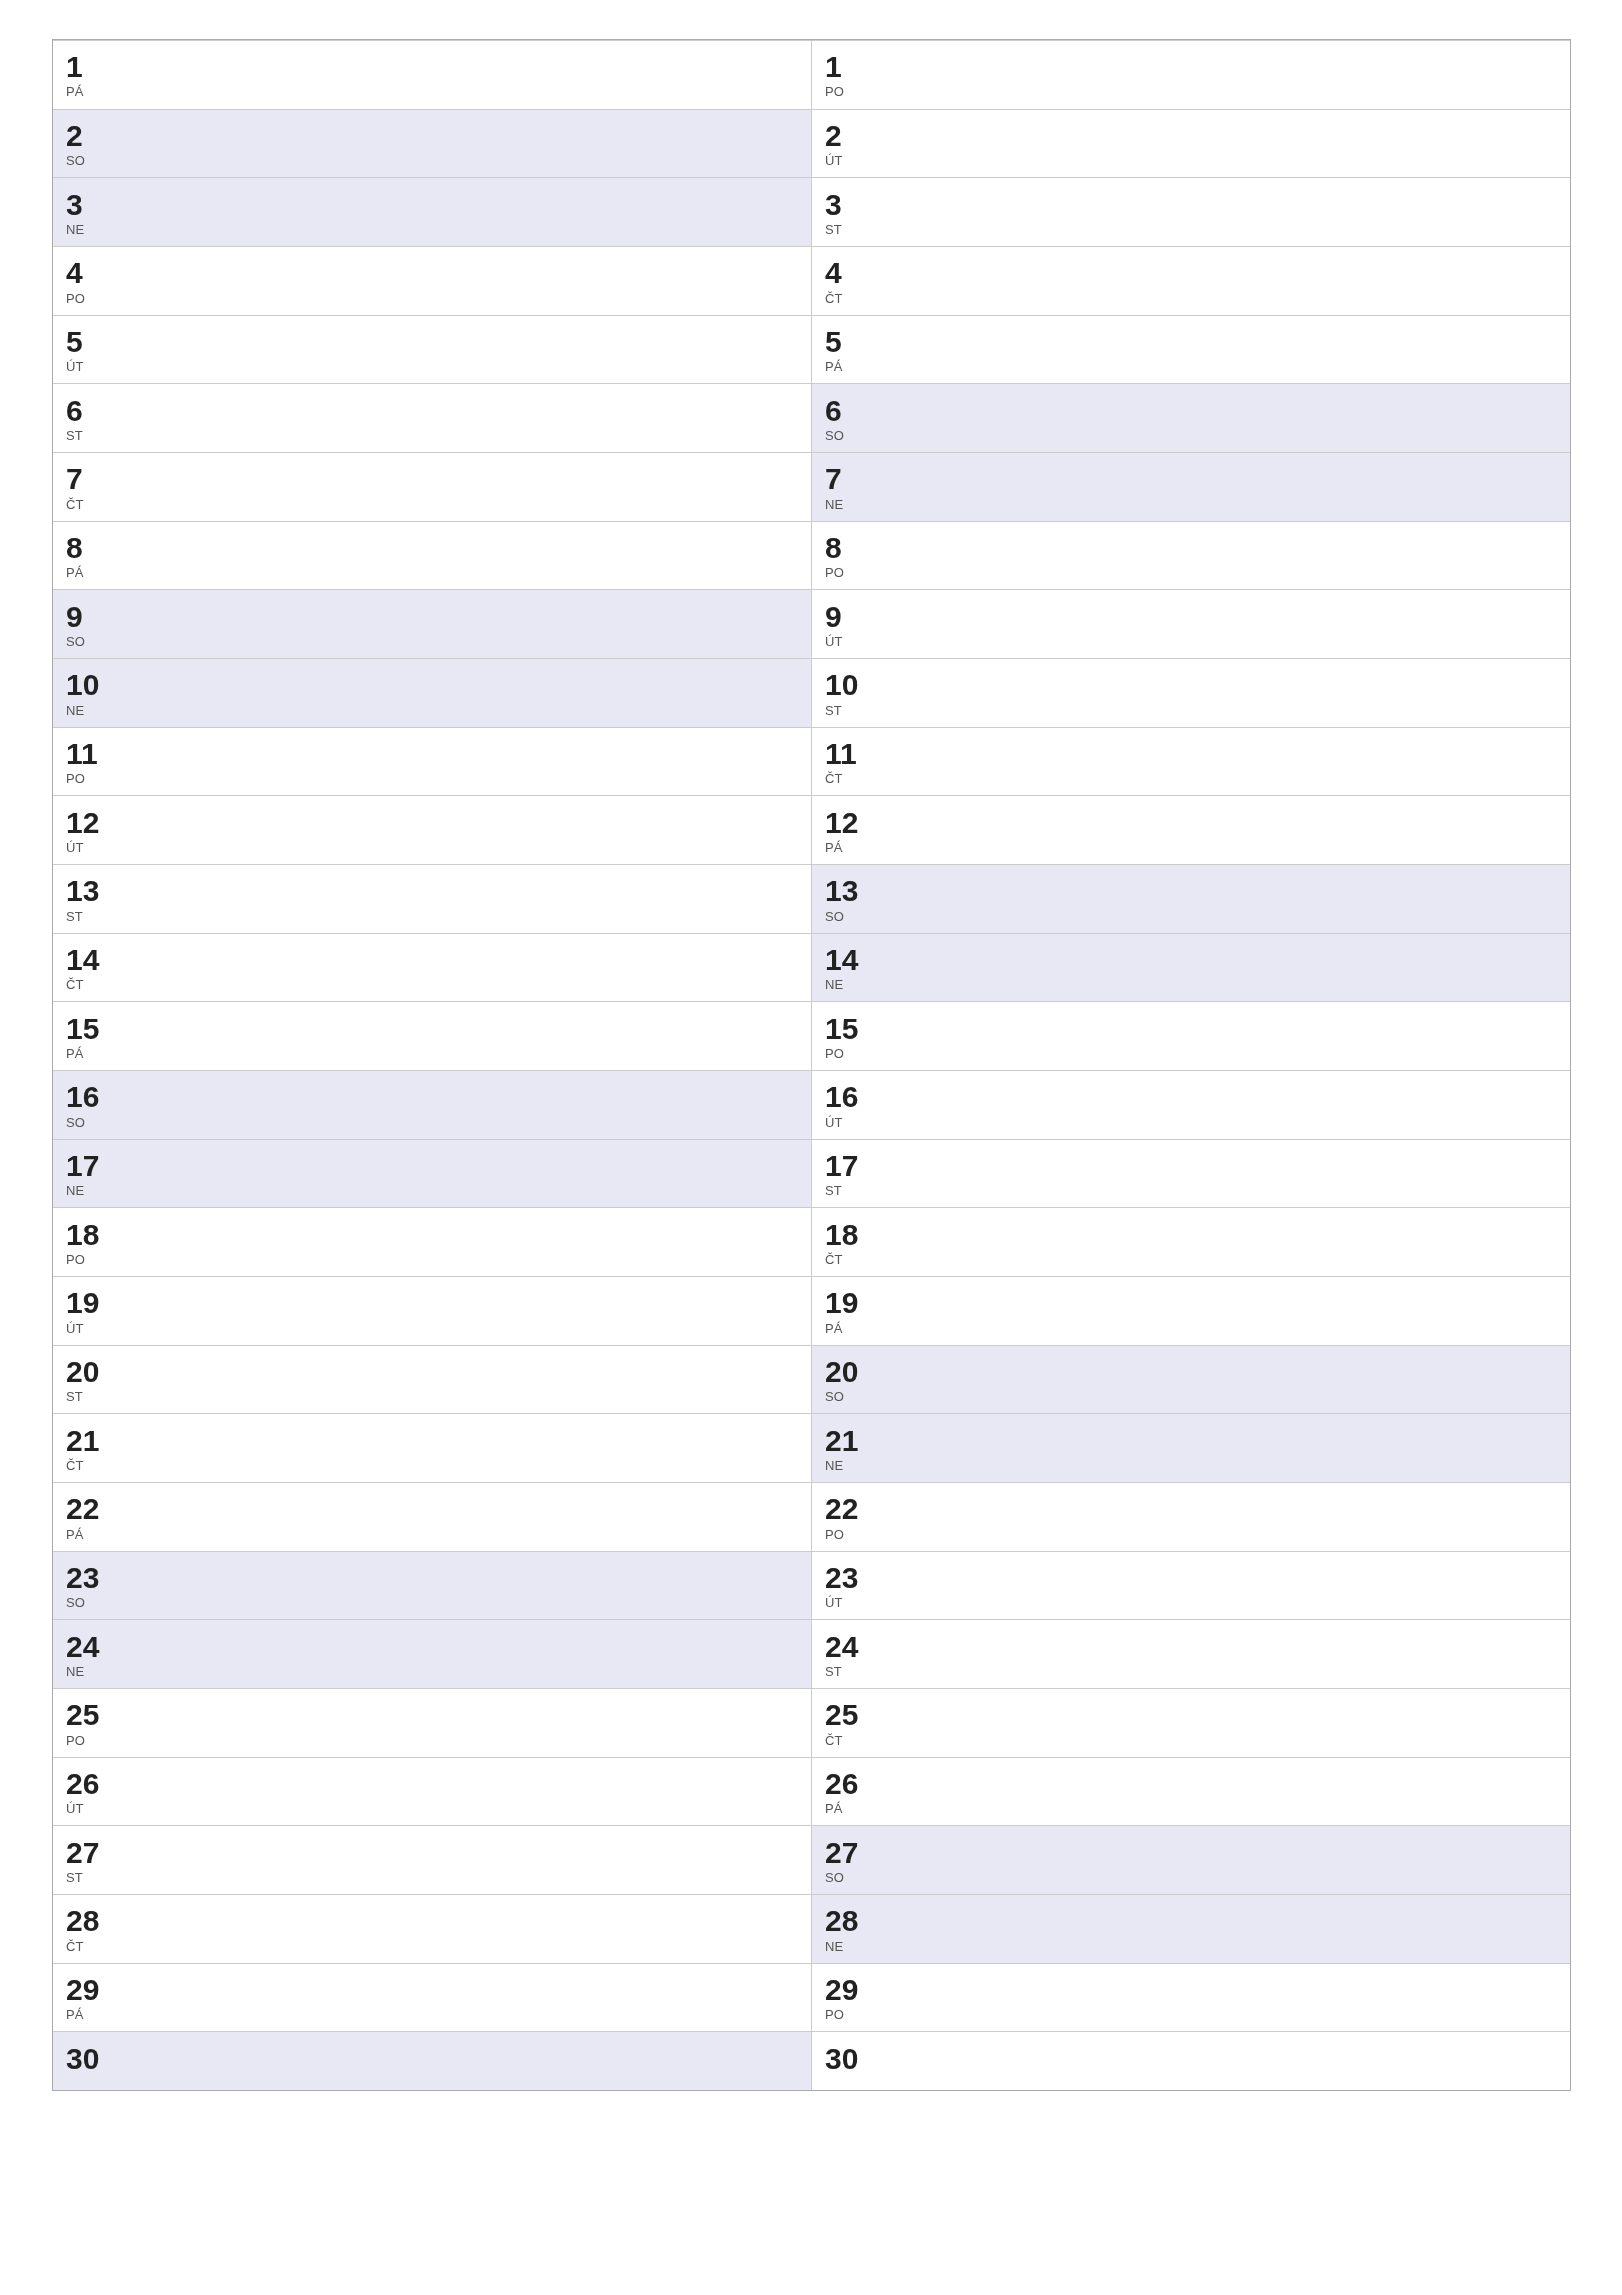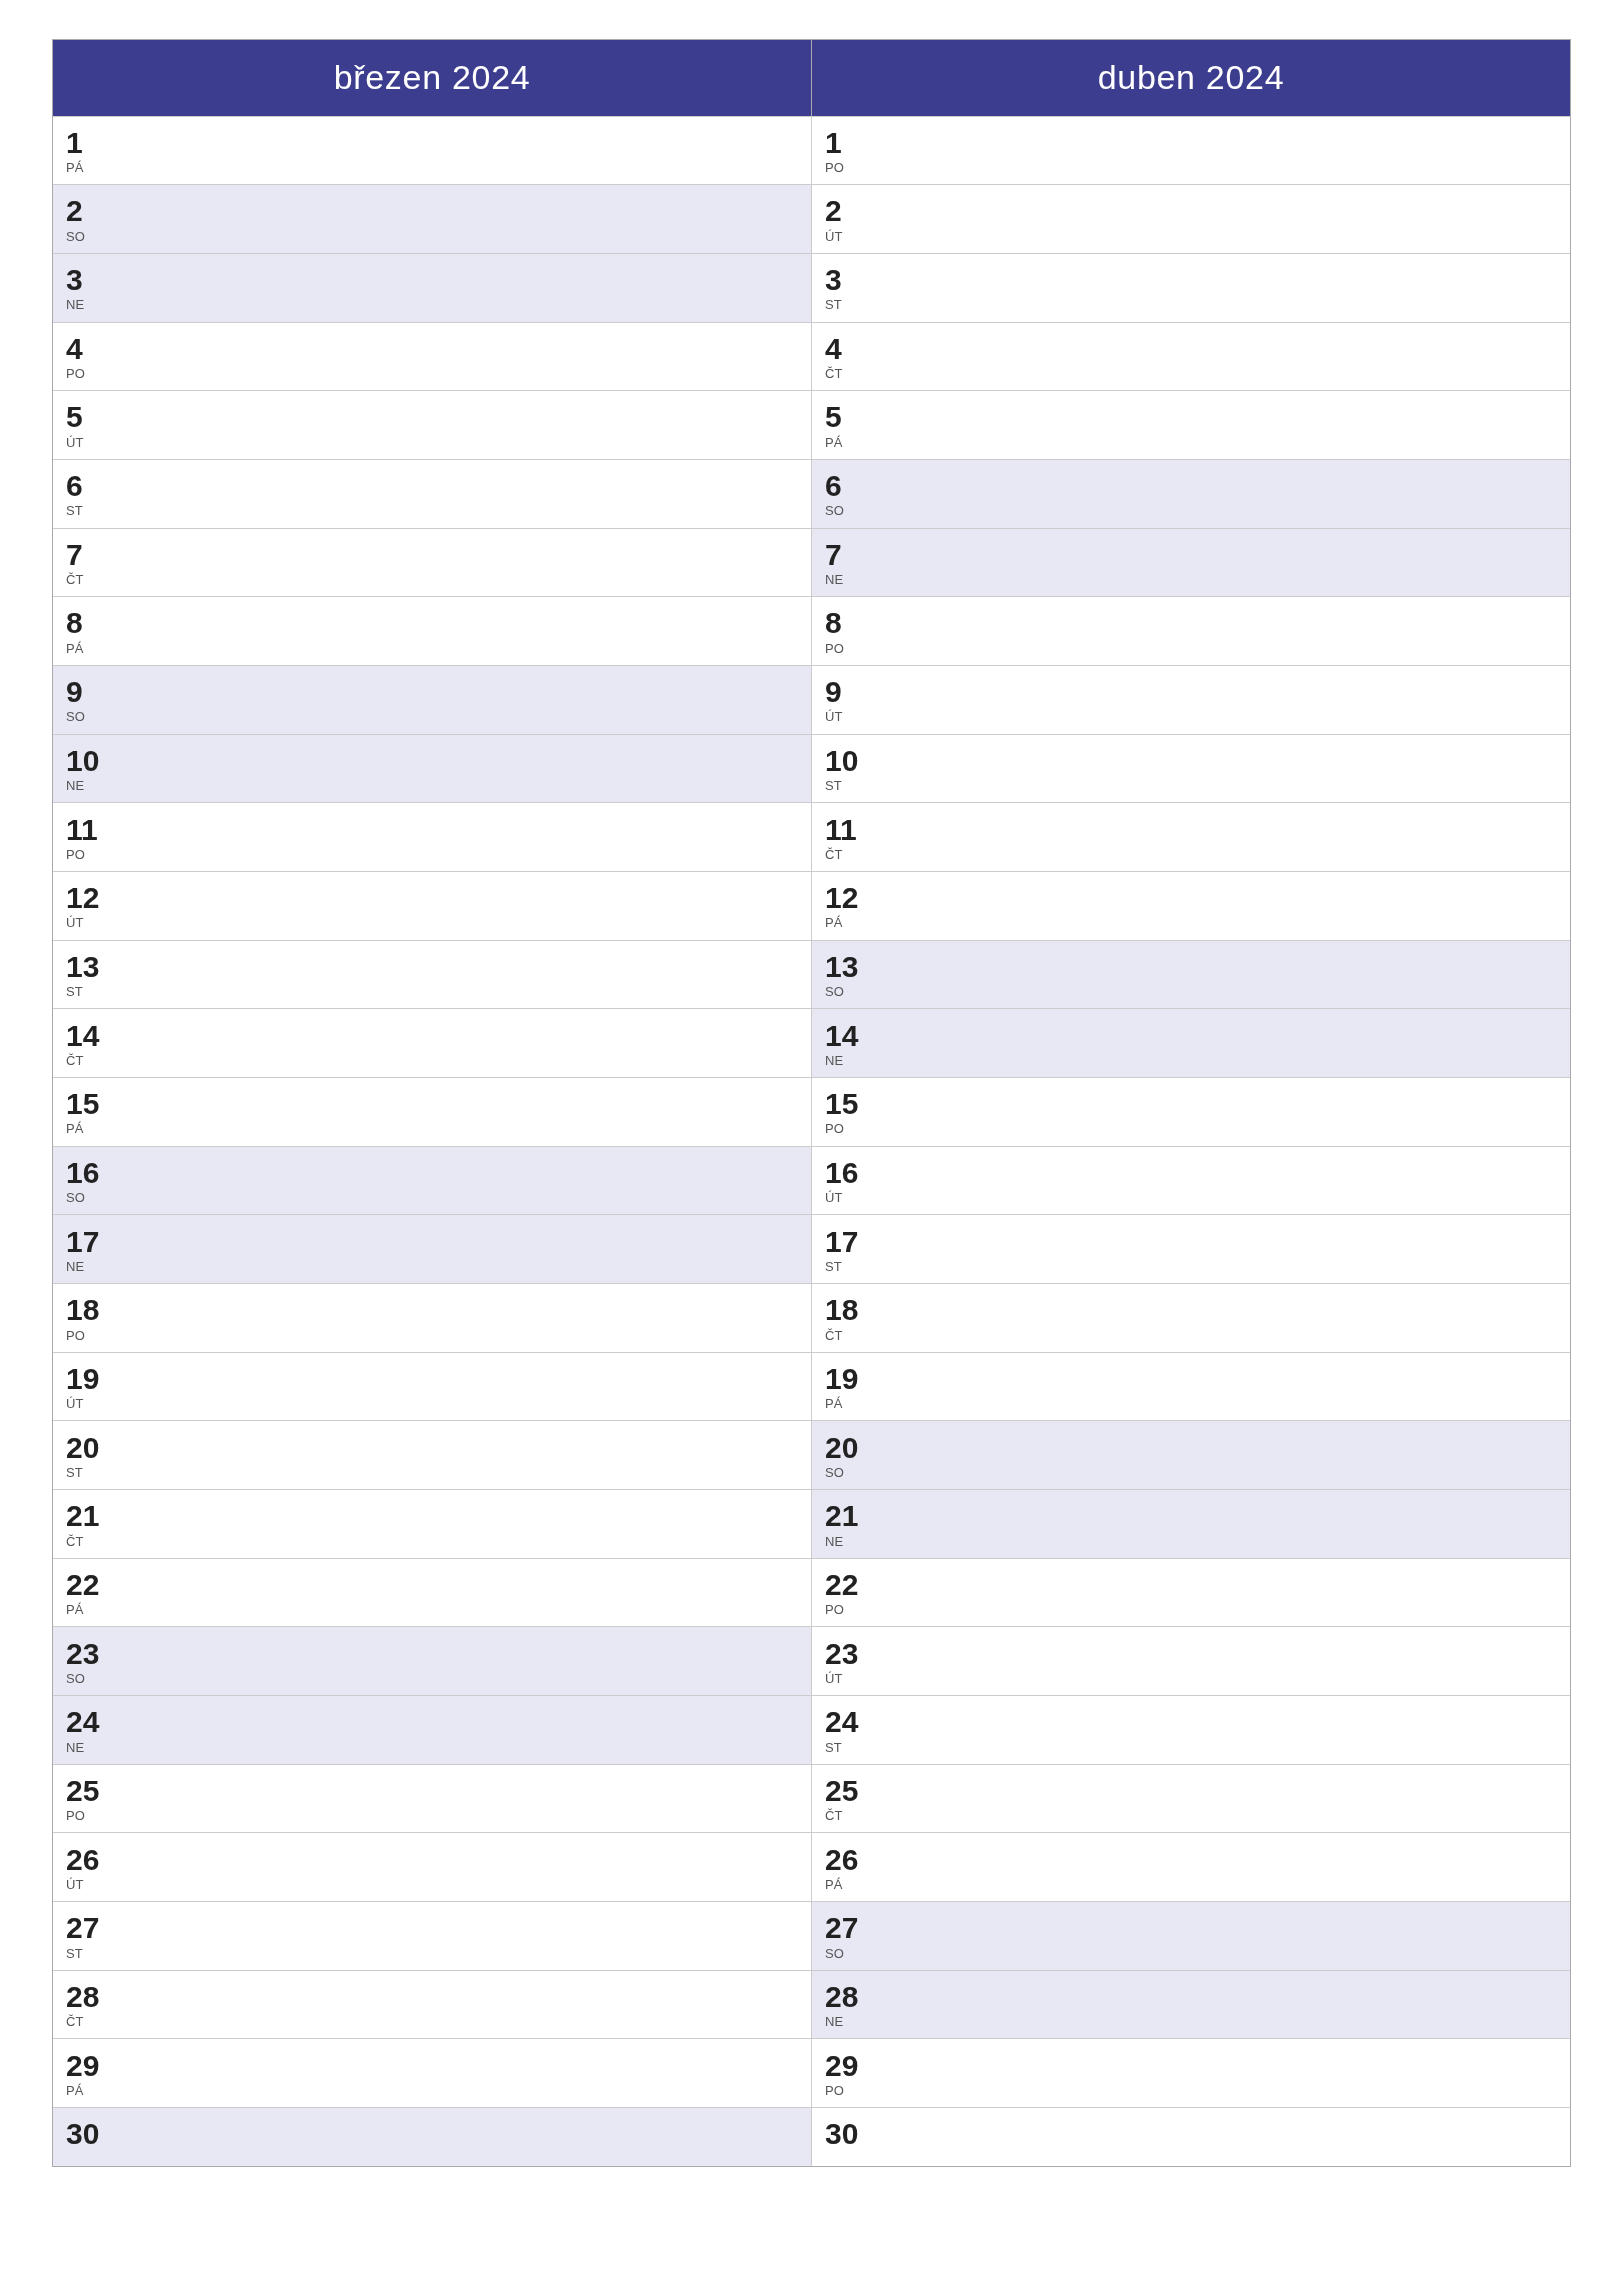--- a/index.html
+++ b/index.html
@@ -61,28 +61,20 @@
       font-size: 13px;
       color: #555;
       text-transform: uppercase;
       margin-top: 1.3px;
     }
   </style>
 </head>
 <body>
 
 <div class="calendar-container">
-  <div class="header-row">
-    <div class="header-cell">
-      <span>březen 2024</span>
-    </div>
-    <div class="header-cell">
-      <span>duben 2024</span>
-    </div>
-  </div>
   <div id="calendar-body">
       <div class="body-row">
         <div class="day-cell">
           <div class="day-number">1</div>
           <div class="day-name">PÁ</div>
         </div>
         <div class="day-cell">
           <div class="day-number">1</div>
           <div class="day-name">PO</div>
         </div>

